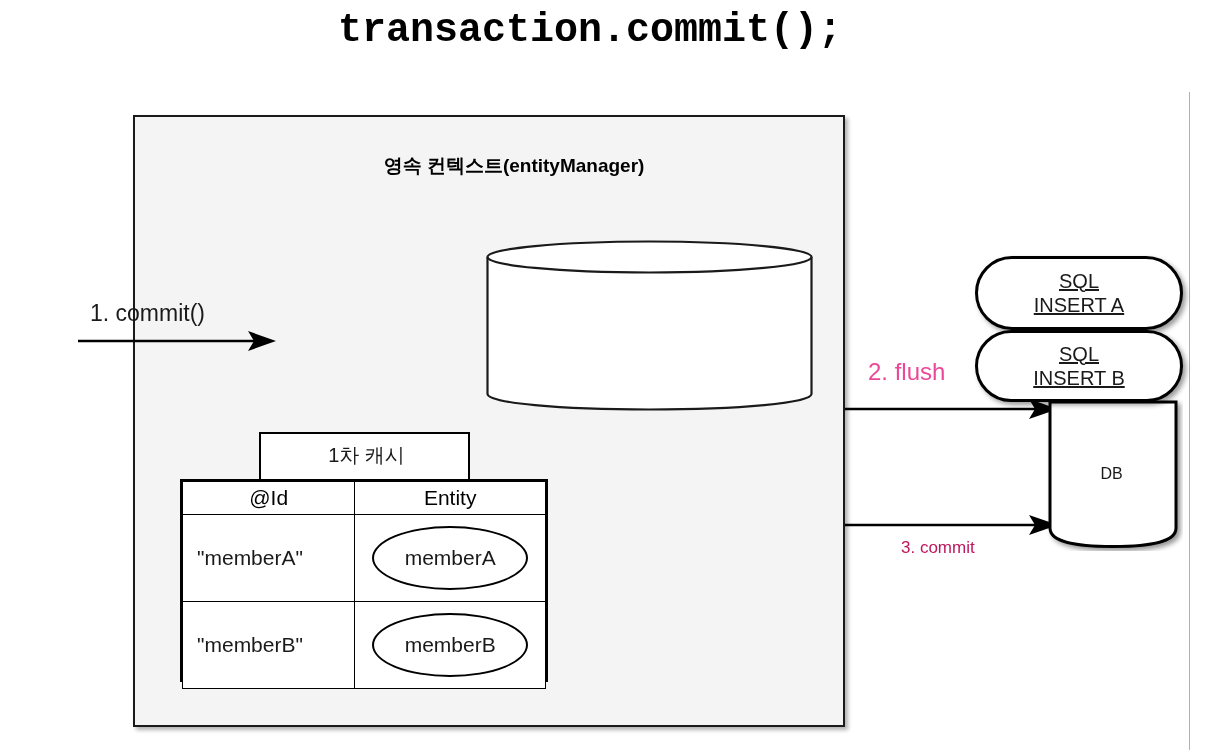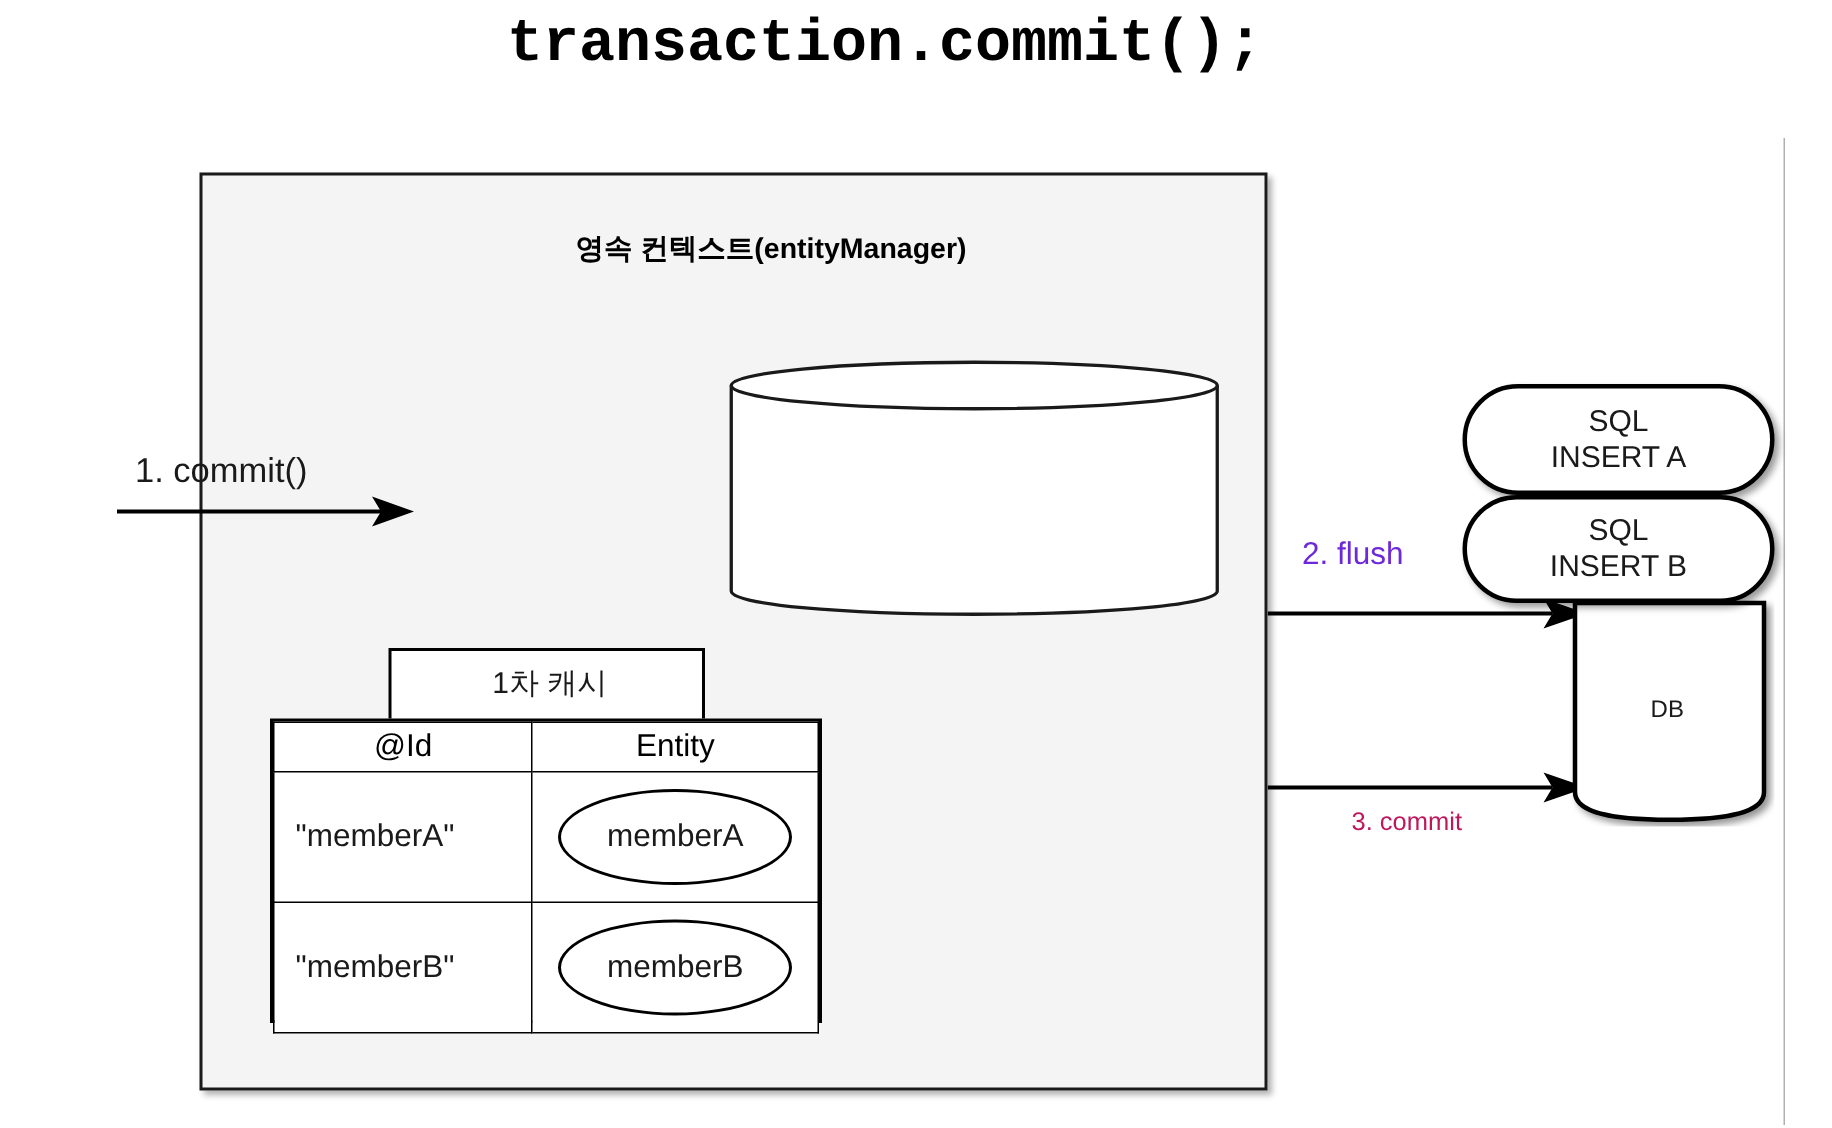--- a/index.html
+++ b/index.html
@@ -213,33 +213,33 @@
     box-shadow: 3px 3px 5px rgba(0,0,0,0.40);
     display: flex;
     flex-direction: column;
     align-items: center;
     justify-content: center;
     font-size: 20px;
     color: #1a1a1a;
     line-height: 1.22;
     z-index: 4;
   }
-  .sqlbox .l1, .sqlbox .l2 { display: block; white-space: nowrap; }
+  .sqlbox .l1, .sqlbox .l2 { display: block; white-space: nowrap; text-decoration: underline; }
   .sql-a { left: 975px; top: 256px; width: 208px; height: 74px; }
   .sql-b { left: 975px; top: 330px; width: 208px; height: 72px; }
 
   
   .arrow-flush  { position: absolute; left: 845px; top: 394px; width: 215px; height: 30px; z-index: 0; }
   .arrow-commit { position: absolute; left: 845px; top: 510px; width: 215px; height: 30px; z-index: 0; }
   .flush-label {
     position: absolute;
     left: 868px;
     top: 358px;
-    font-size: 21px;
-    color: #6d28d9;
+    font-size: 24px;
+    color: #ec4899;
     white-space: nowrap;
   }
   .commit2-label {
     position: absolute;
     left: 901px;
     top: 538px;
     font-size: 17px;
     color: #be185d;
     white-space: nowrap;
   }

